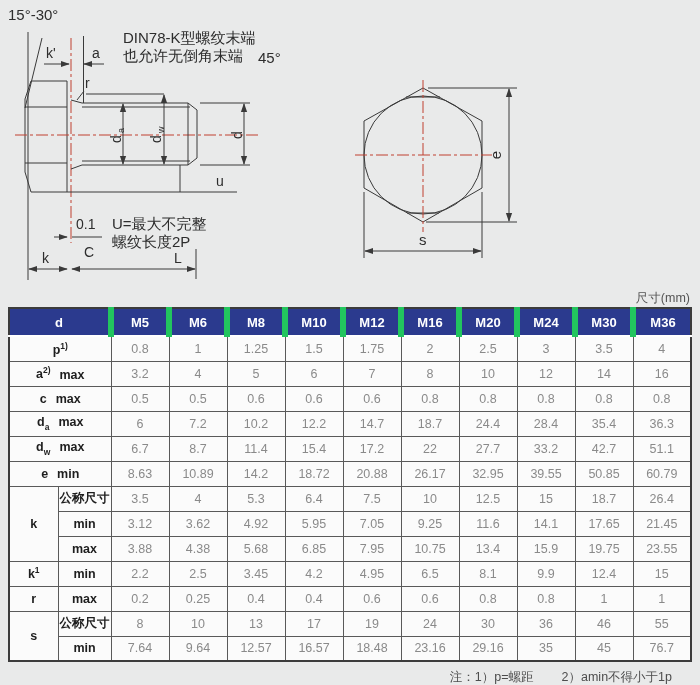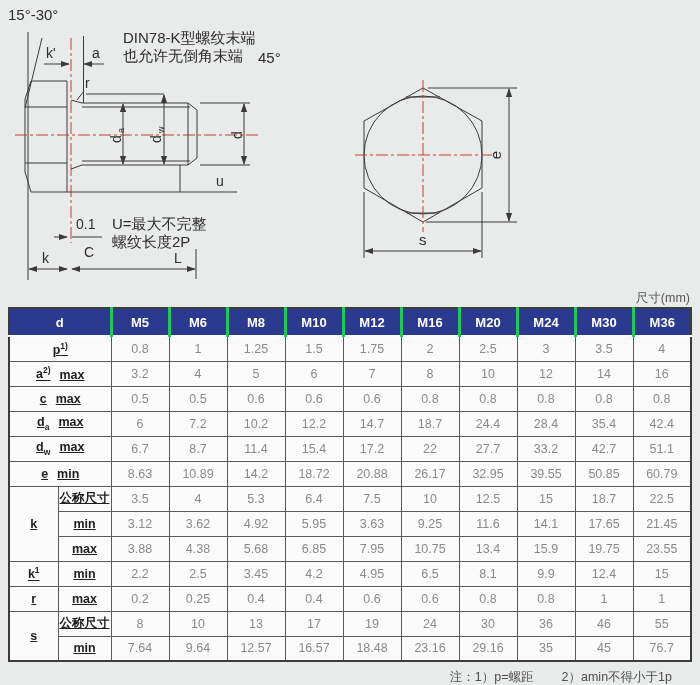--- a/index.html
+++ b/index.html
@@ -12,25 +12,25 @@
   .ln  { stroke:#3a3a3a; stroke-width:1; fill:none; }
   .cl  { stroke:#c04030; stroke-width:1; fill:none; stroke-dasharray:12 3 3 3; }
   .dim { stroke:#3a3a3a; stroke-width:1; fill:none; }
   .t15 { font-size:15px; }
   .t14 { font-size:14px; }
   .tsm { font-size:9px; }
 
   
   .unit-note { text-align:right; padding:2px 10px 8px 0; font-size:12.5px; color:#555; height:19px; }
   table.spec { border-collapse:collapse; table-layout:fixed; width:684px; margin-left:8px; background:#fbfbfb; border:2px solid #3c3c3c; }
-  table.spec th { background:#2b3a8e; color:#ffffff; font-size:13px; font-weight:bold; height:28px; border-left:3px solid #22c55e; border-bottom:2px solid #ffffff; }
+  table.spec th { background:#2b3a8e; color:#ffffff; font-size:13px; font-weight:bold; height:28px; border-left:6px solid #22c55e; border-bottom:2px solid #ffffff; }
   table.spec th:first-child { border-left:none; }
   table.spec td { border:1px solid #5a5a5a; height:25px; text-align:center; vertical-align:middle; font-size:12.5px; }
   td.val { color:#8a8a8a; }
-  td.rowlabel, td.sublabel { color:#1e1e1e; font-weight:bold;text-decoration:underline; }
+  td.rowlabel, td.sublabel { color:#1e1e1e; font-weight:bold; }
   td.rowlabel sup, td.rowlabel sub { font-size:8.5px; font-weight:bold; }
   .sfx { margin-left:9px; }
   .note { margin:7px 0 0 8px; font-size:12.5px; color:#4d4d4d;text-align:right; }
   .note span { margin-right:28px; }
 </style>
 </head>
 <body>
 
 <div class="page">
 
@@ -213,21 +213,21 @@
           <td colspan="2" class="rowlabel"><span>d</span><sub>a</sub><span class="sfx">max</span></td>
           <td class="val">6</td>
           <td class="val">7.2</td>
           <td class="val">10.2</td>
           <td class="val">12.2</td>
           <td class="val">14.7</td>
           <td class="val">18.7</td>
           <td class="val">24.4</td>
           <td class="val">28.4</td>
           <td class="val">35.4</td>
-          <td class="val">42.4</td>
+          <td class="val">36.3</td>
         </tr>
         <tr>
           <td colspan="2" class="rowlabel"><span>d</span><sub>w</sub><span class="sfx">max</span></td>
           <td class="val">6.7</td>
           <td class="val">8.7</td>
           <td class="val">11.4</td>
           <td class="val">15.4</td>
           <td class="val">17.2</td>
           <td class="val">22</td>
           <td class="val">27.7</td>
@@ -253,29 +253,29 @@
           <td class="sublabel">公称尺寸</td>
           <td class="val">3.5</td>
           <td class="val">4</td>
           <td class="val">5.3</td>
           <td class="val">6.4</td>
           <td class="val">7.5</td>
           <td class="val">10</td>
           <td class="val">12.5</td>
           <td class="val">15</td>
           <td class="val">18.7</td>
-          <td class="val">22.5</td>
+          <td class="val">26.4</td>
         </tr>
         <tr>
           <td class="sublabel">min</td>
           <td class="val">3.12</td>
           <td class="val">3.62</td>
           <td class="val">4.92</td>
           <td class="val">5.95</td>
-          <td class="val">3.63</td>
+          <td class="val">7.05</td>
           <td class="val">9.25</td>
           <td class="val">11.6</td>
           <td class="val">14.1</td>
           <td class="val">17.65</td>
           <td class="val">21.45</td>
         </tr>
         <tr>
           <td class="sublabel">max</td>
           <td class="val">3.88</td>
           <td class="val">4.38</td>

